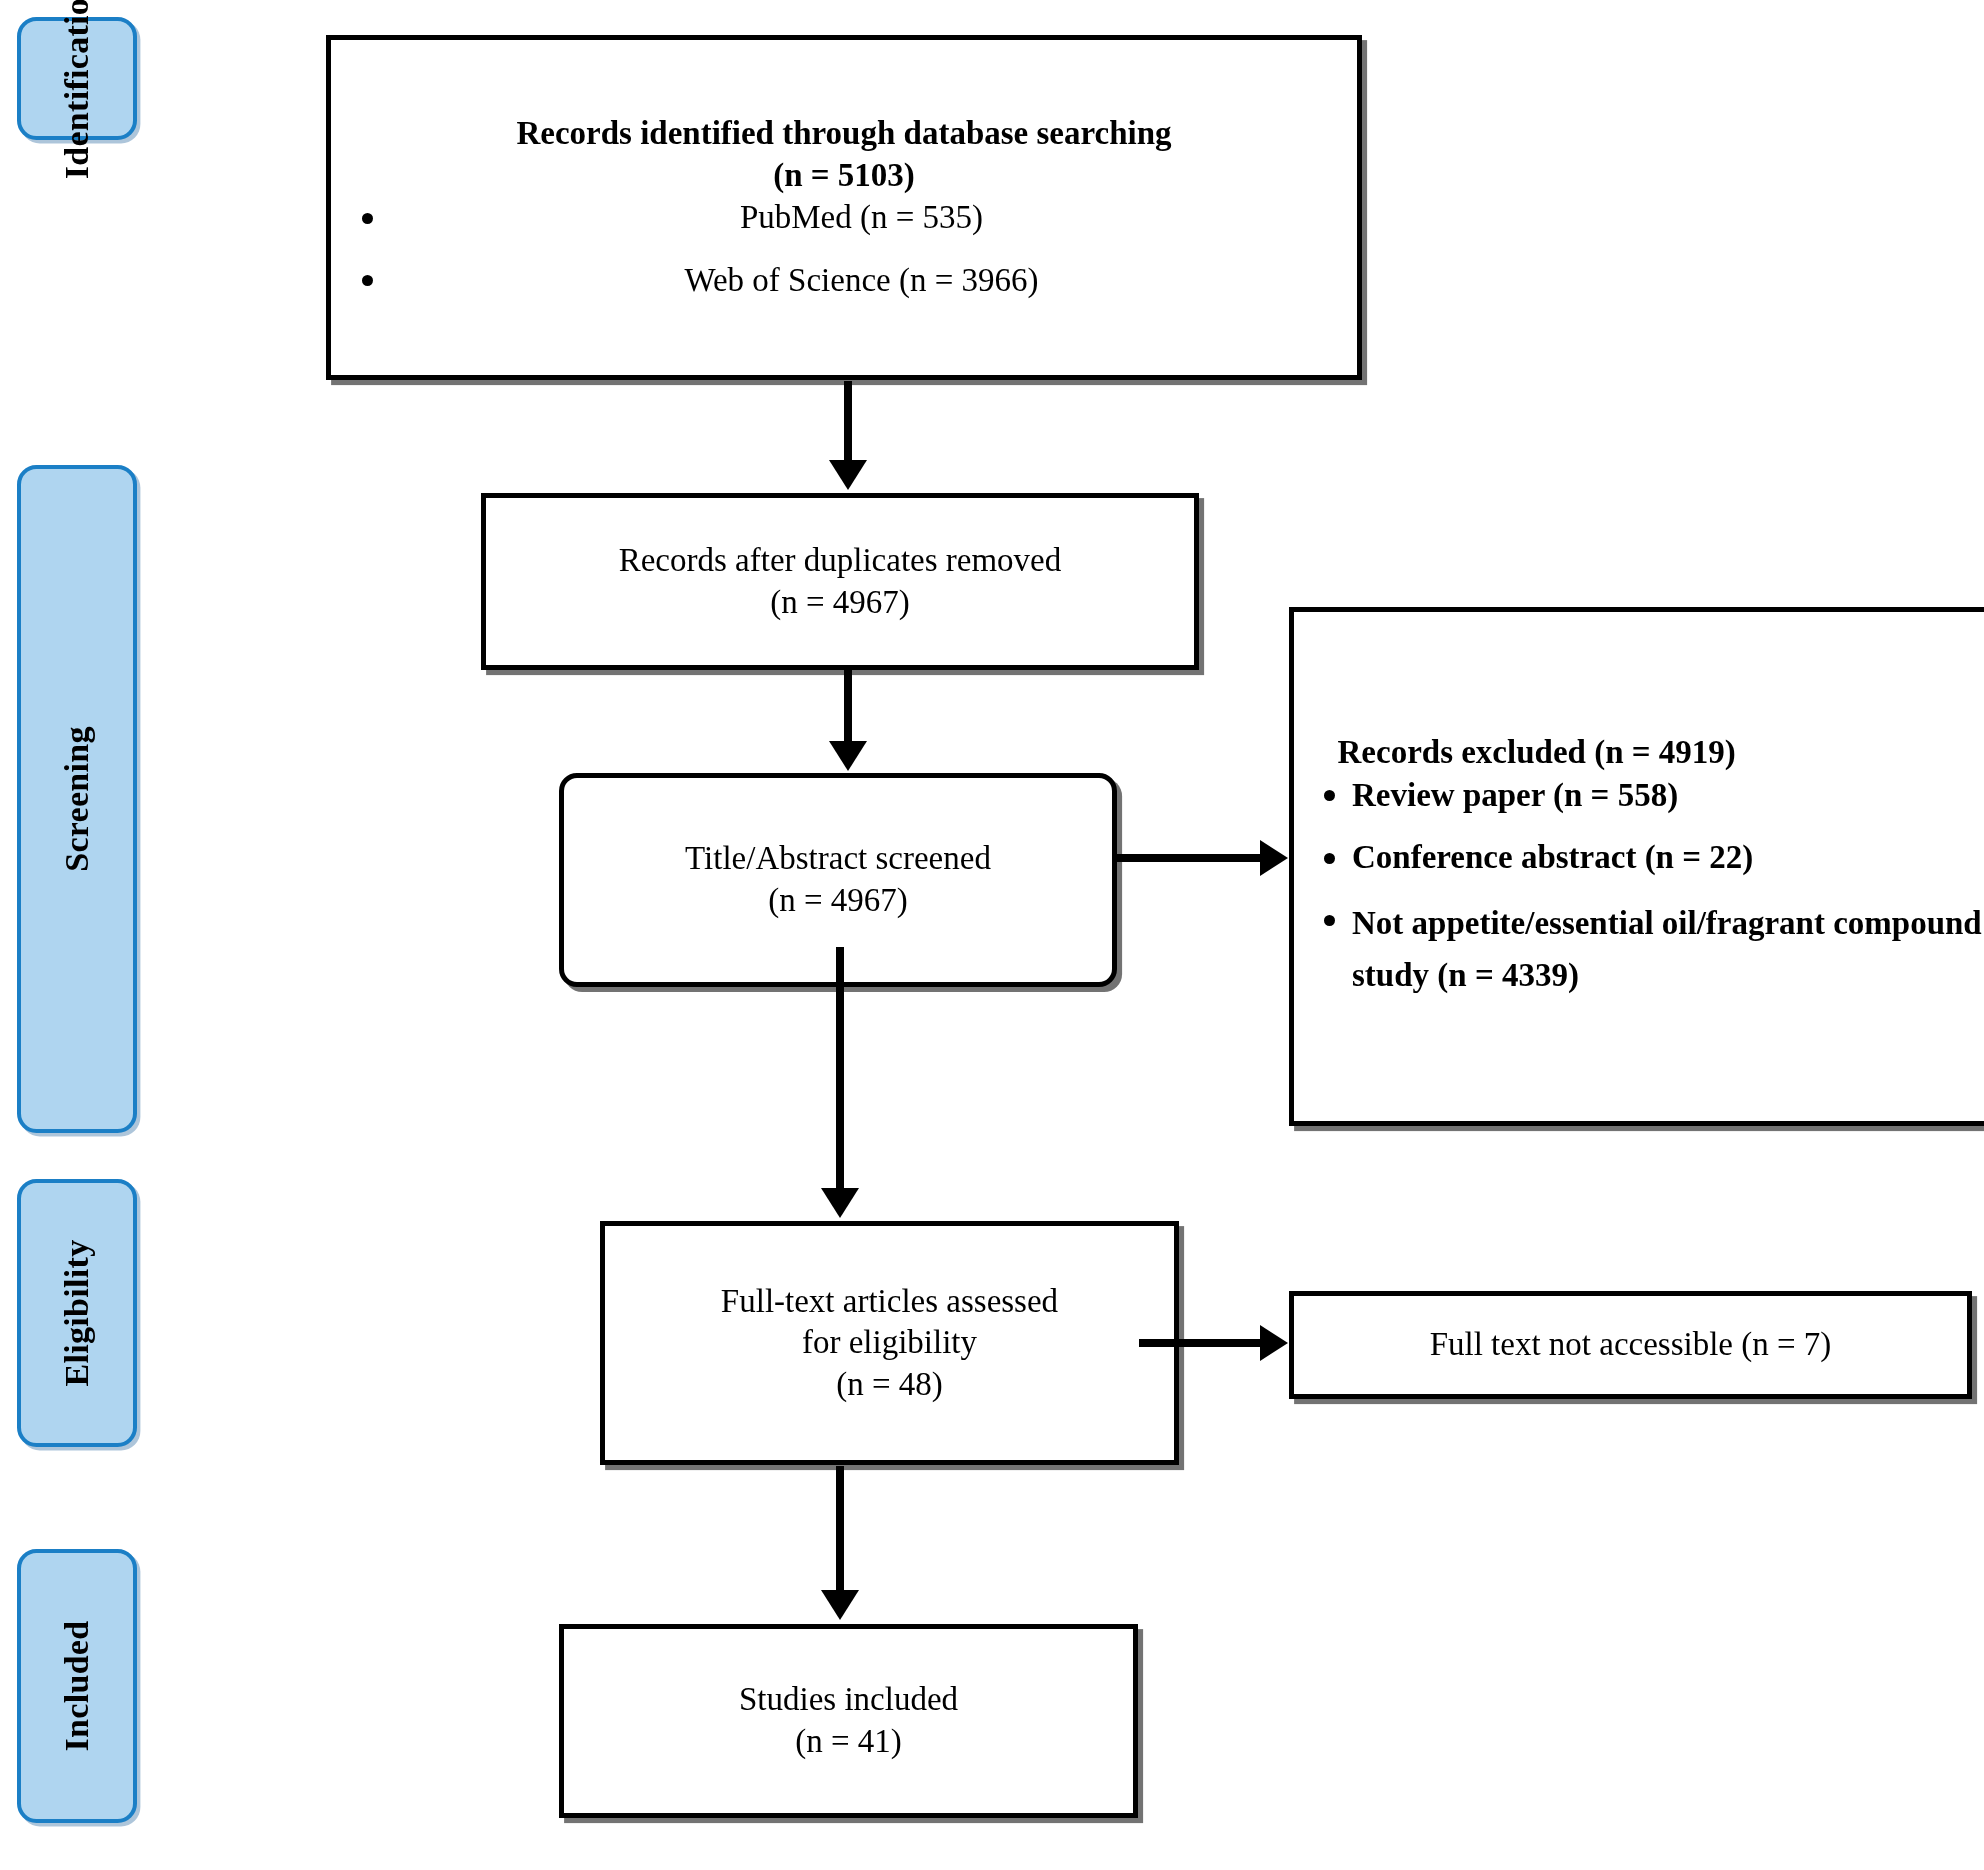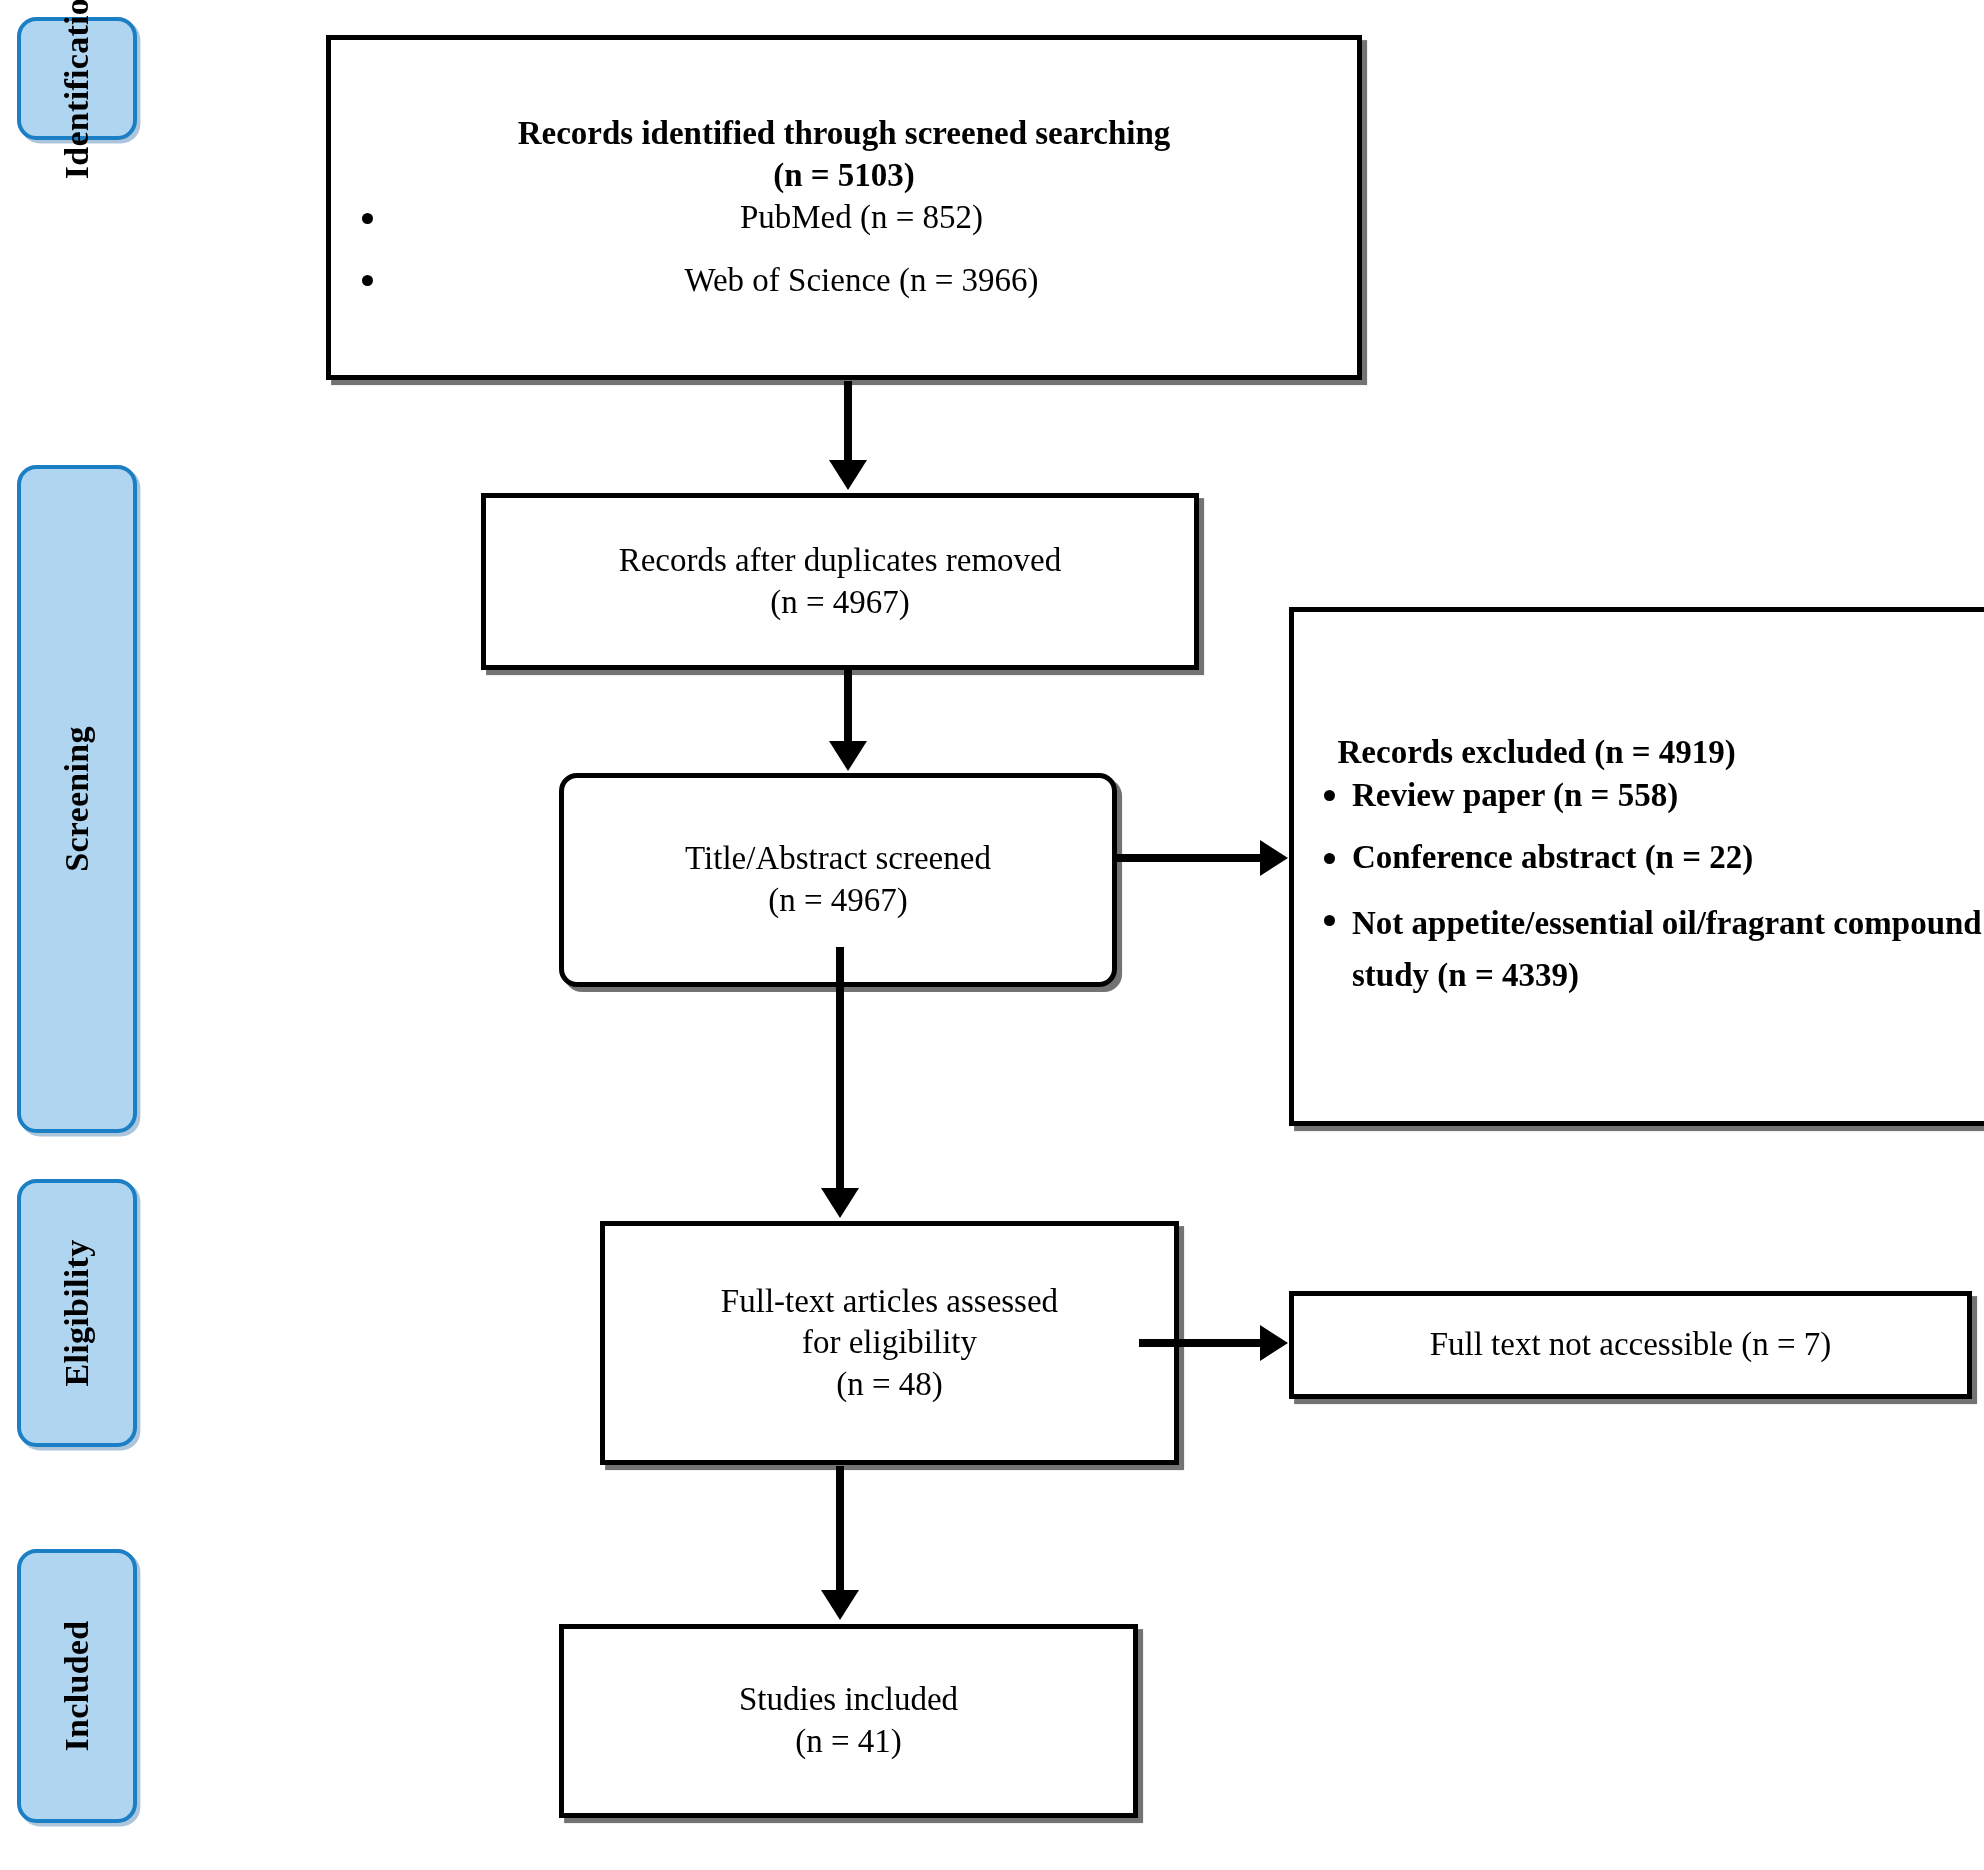--- a/index.html
+++ b/index.html
@@ -131,26 +131,26 @@
 
   <div class="stage" style="left:17px; top:1179px; width:120px; height:268px;">
     <span class="stage-label">Eligibility</span>
   </div>
 
   <div class="stage" style="left:17px; top:1549px; width:120px; height:274px;">
     <span class="stage-label">Included</span>
   </div>
 
   <div class="node node-center" style="left:326px; top:35px; width:1036px; height:345px; padding:22px 24px;">
-    <div class="line bold">Records identified through screened searching</div>
+    <div class="line bold">Records identified through database searching</div>
     <div class="line bold">(n = 5103)</div>
     <ul class="bullets box1-bullets">
       <li>
         <span class="dot"></span>
-        <span>PubMed (n = 852)</span>
+        <span>PubMed (n = 535)</span>
       </li>
       <li>
         <span class="dot"></span>
         <span>Web of Science (n = 3966)</span>
       </li>
     </ul>
   </div>
 
   <div class="vline" style="left:844px; top:381px; width:8px; height:83px;"></div>
   <div class="arrow-down" style="left:829px; top:460px;"></div>

